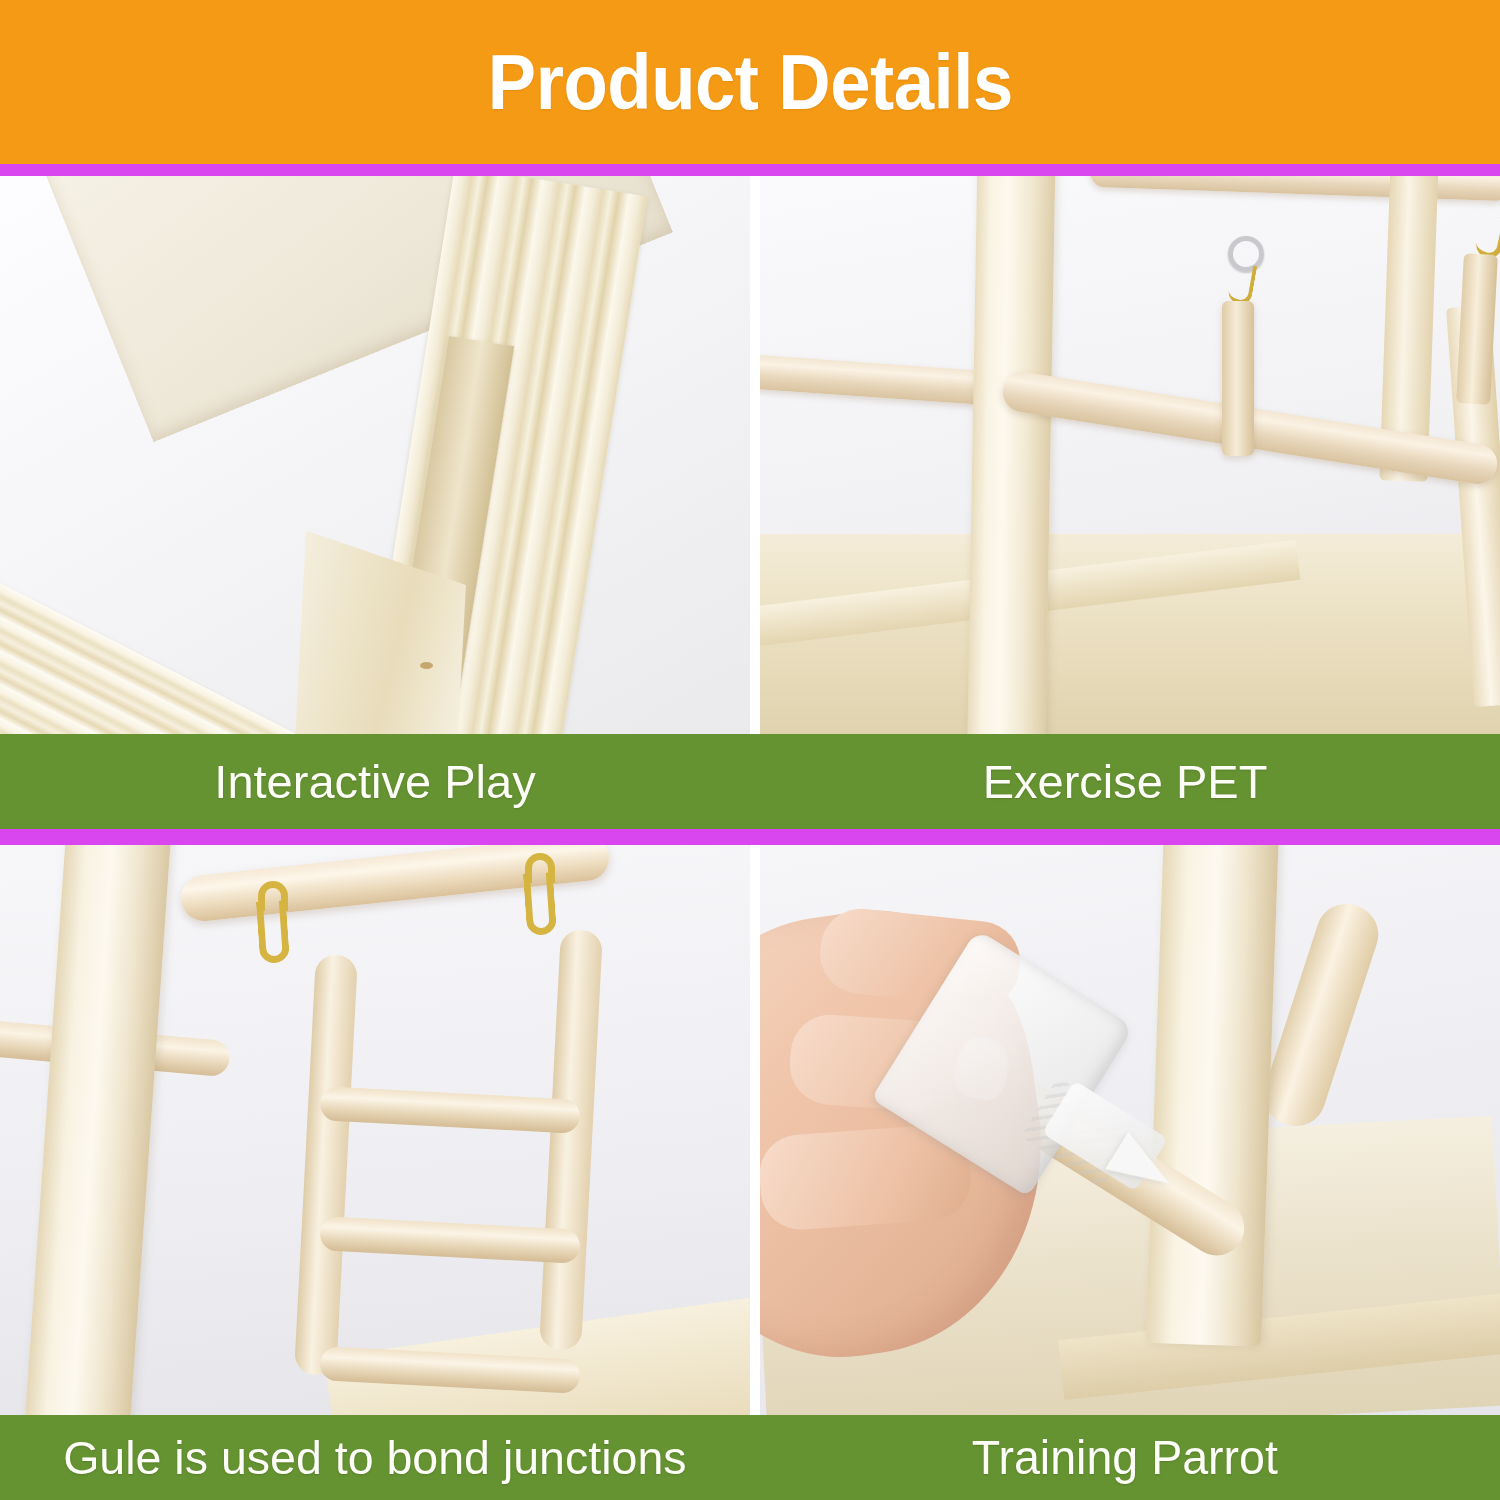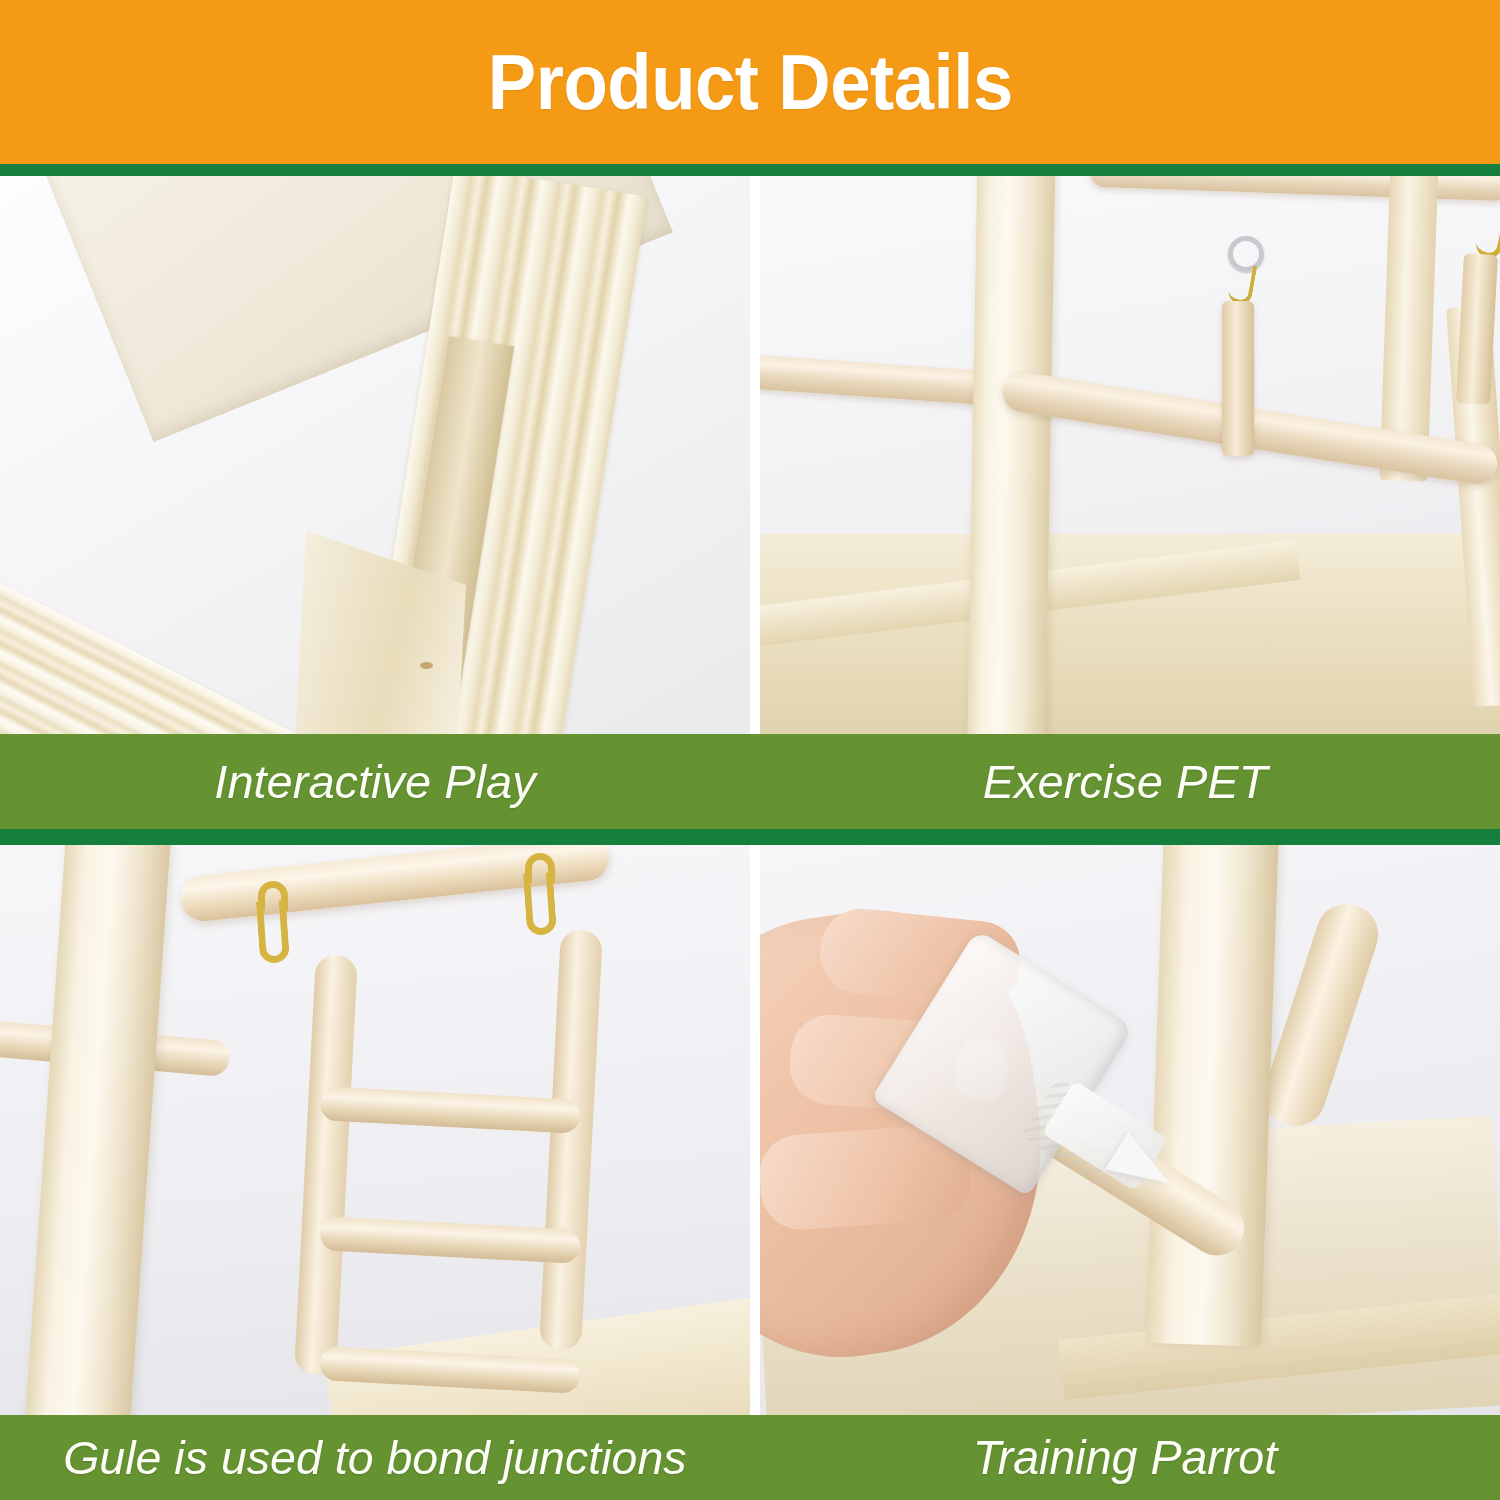--- a/index.html
+++ b/index.html
@@ -3,21 +3,21 @@
 <meta charset="utf-8">
 <title>Product Details</title>
 <style>
   * { margin:0; padding:0; box-sizing:border-box; }
   html, body {
     width:1500px; height:1500px;
     background:#ffffff;
     font-family:"Liberation Sans", sans-serif;
     overflow:hidden;
   }
-  .page { position:relative; width:1500px; height:1500px; background:#15803d;border-radius:15px; }
+  .page { position:relative; width:1500px; height:1500px; background:#d946ef;border-radius:15px; }
 
   
   .header-banner {
     position:absolute; left:0; top:0; width:1500px; height:164px;
     background:#F59A14;
     display:flex; align-items:center; justify-content:center;
   }
   .header-title {
     color:#ffffff;
     font-size:78px;
@@ -44,21 +44,21 @@
 
   
   .caption-bar {
     position:absolute; left:0; width:1500px;
     background:#659332;
     display:flex;
   }
   .bar-top    { top:734px;  height:95px; }
   .bar-bottom { top:1415px; height:85px; }
 
-  .caption-half { width:750px; height:100%; display:flex; align-items:center; justify-content:center;font-style:italic; }
+  .caption-half { width:750px; height:100%; display:flex; align-items:center; justify-content:center; }
   .caption-half.right { width:750px;text-align:right; }
   .caption-text {
     color:#fdfdf8;
     font-size:47px;
     line-height:1;
     white-space:nowrap;
     text-shadow:0 1px 2px rgba(40,60,10,0.22);
   }
   .caption-text.condensed { transform:scaleX(0.97); font-size:48px; }
   .caption-text.wide      { transform:scaleX(0.99); font-size:47px; }

